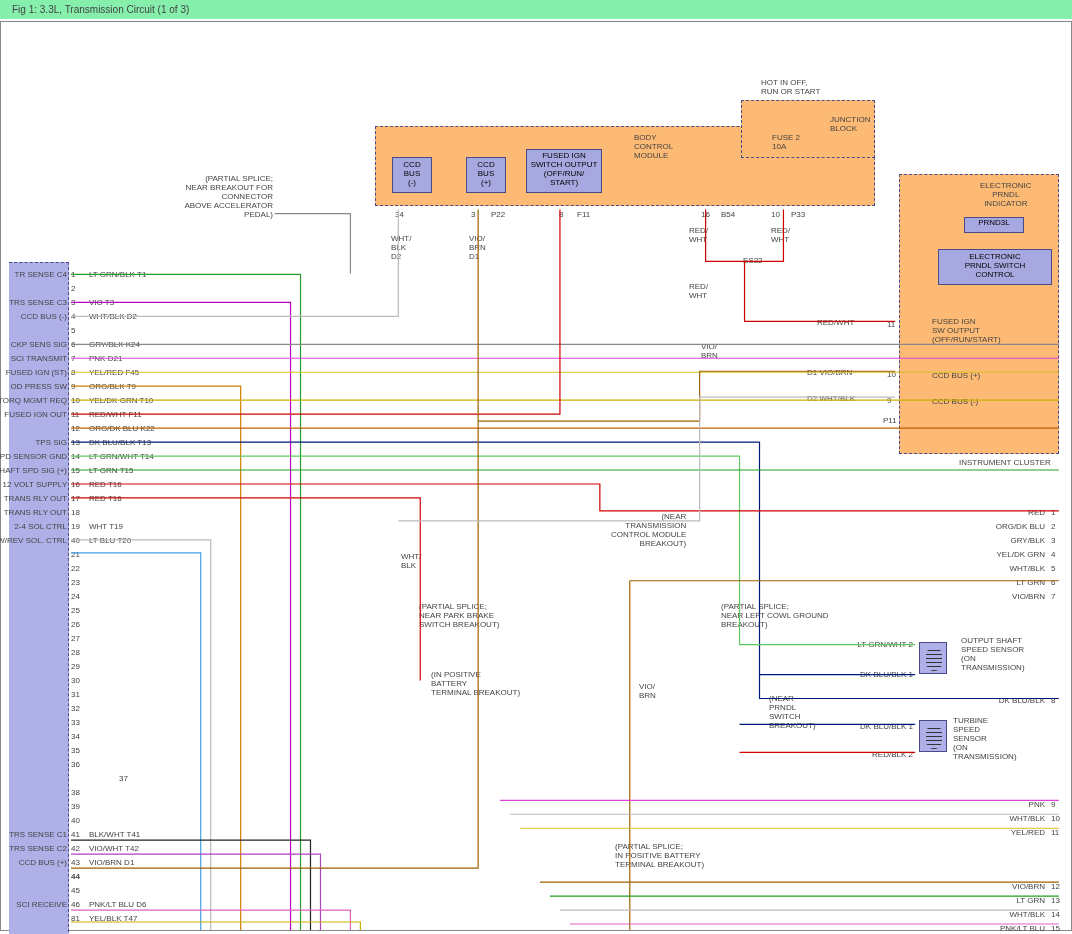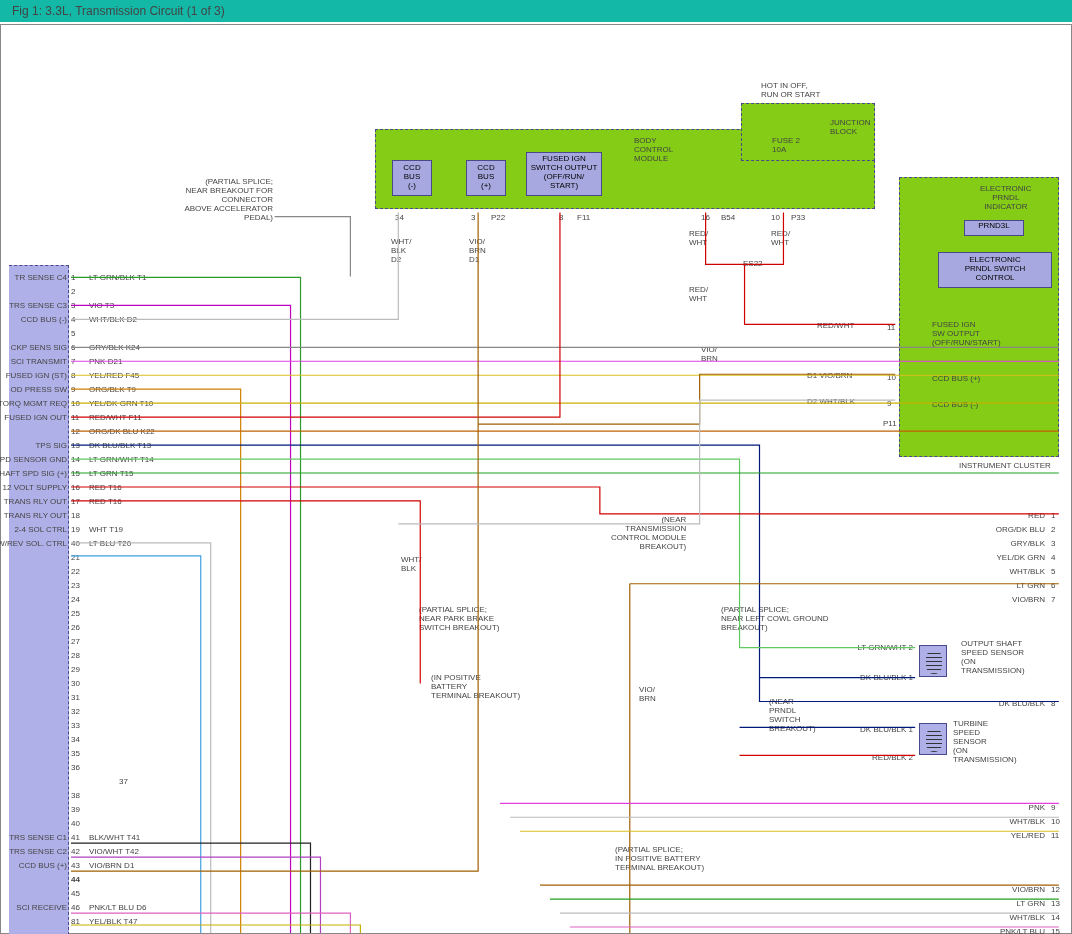--- a/index.html
+++ b/index.html
@@ -1,19 +1,19 @@
 <!DOCTYPE html>
 <html><head>
 <meta charset="utf-8">
 <style>
   * { box-sizing: border-box; margin: 0; padding: 0; }
   body { font-family: Arial, sans-serif; background: #fff; width: 1072px; height: 934px; overflow: hidden; }
-  .title-bar { background: #14b8a6; padding: 4px 12px; font-size: 12px; color: #444; }
+  .title-bar { background: #86efac; padding: 4px 12px; font-size: 10px; color: #444; }
   .diagram { position: relative; width: 1072px; height: 910px; background: #fff; border: 1px solid #888; margin-top: 2px; }
-  .box { position: absolute; border: 1px dashed #4a4a8a; background: #84cc16; font-size: 8px; color: #000; }
+  .box { position: absolute; border: 1px dashed #4a4a8a; background: #fdba74; font-size: 8px; color: #000; }
   .solid-box { position: absolute; border: 1px solid #4a4a8a; background: #a8a8e0; font-size: 8px; color: #000; text-align: center; }
   .label { position: absolute; font-size: 8px; color: #444; white-space: nowrap; }
   .label-r { text-align: right; }
   .pin-num { position: absolute; font-size: 8px; color: #444; }
   .sensor-coil { position: absolute; border: 1px solid #4a4a8a; background: #b0b0e8; width: 28px; height: 32px; }
   .sensor-coil::before { content: ""; position: absolute; left: 6px; top: 4px; width: 16px; height: 24px; background: repeating-linear-gradient(0deg, #333 0, #333 1px, transparent 1px, transparent 4px); border-radius: 8px; }
   svg.wires { position: absolute; top: 0; left: 0; width: 100%; height: 100%; pointer-events: none; }
   .wire { fill: none; stroke-width: 1.2; }
   .pcm-box { position: absolute; left: 8px; top: 240px; width: 60px; height: 680px; background: #b0b0e8; border-right: 1px dashed #4a4a8a; border-top: 1px dashed #4a4a8a; }
 </style>

